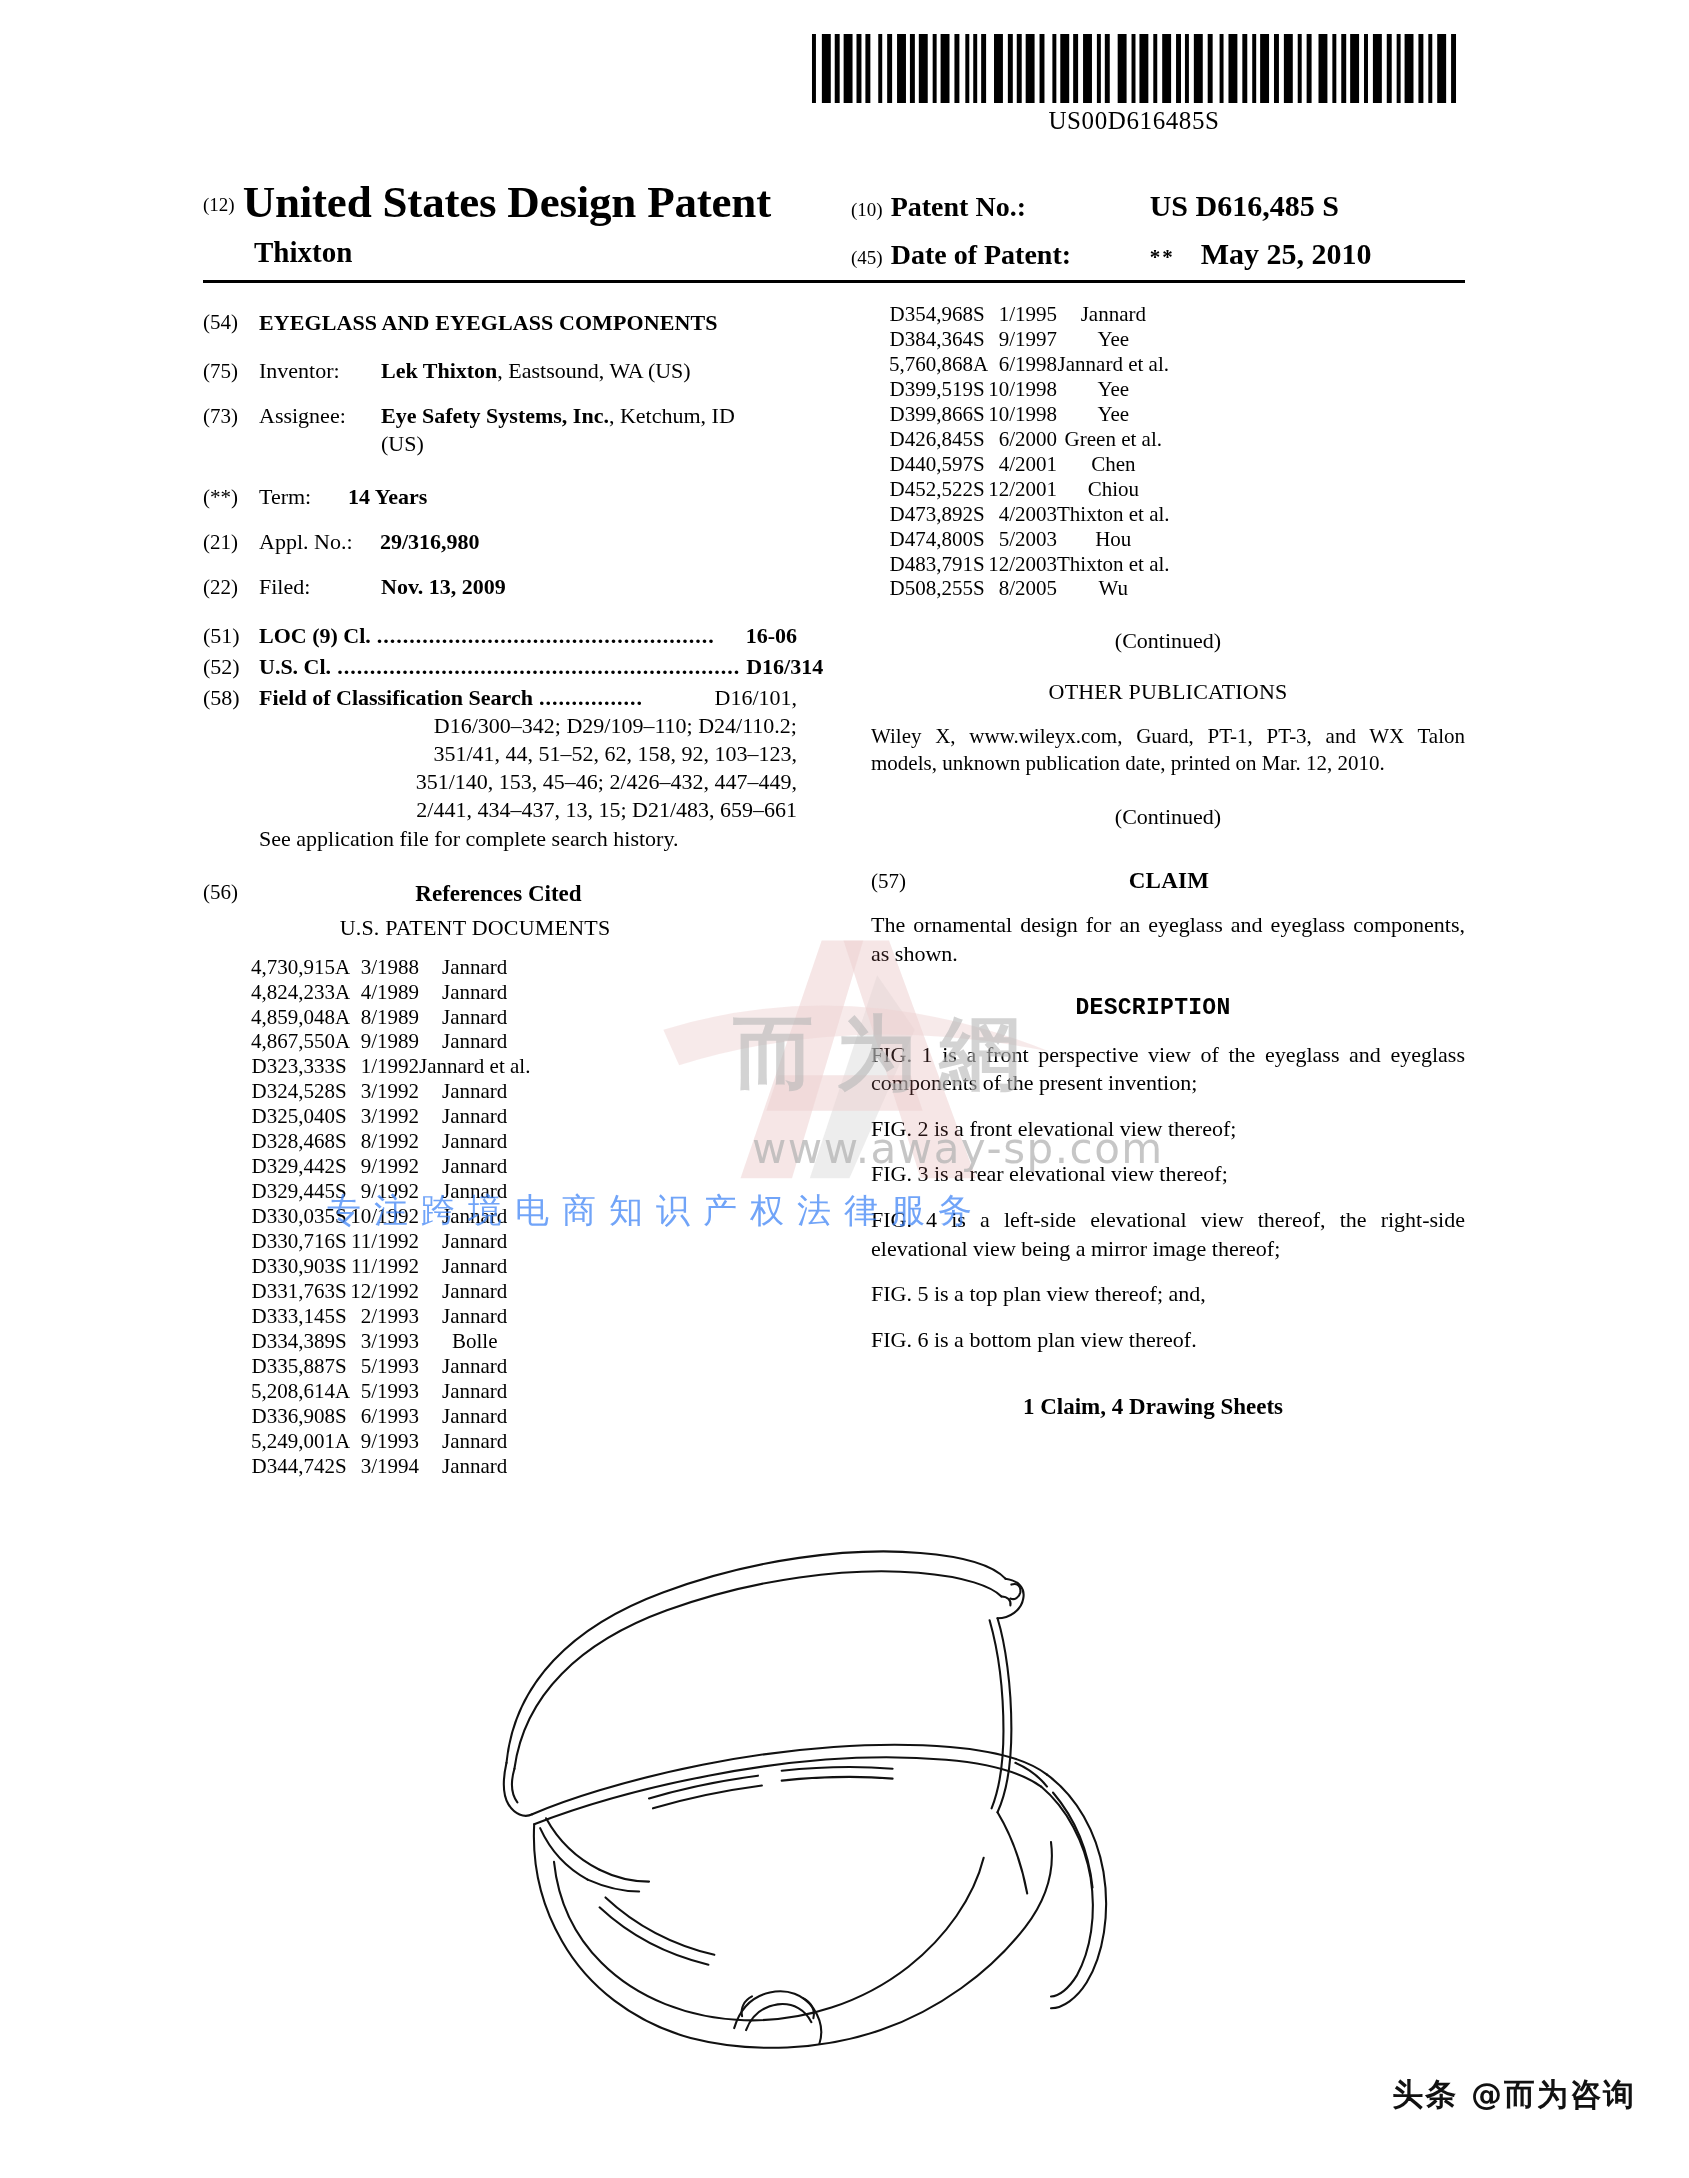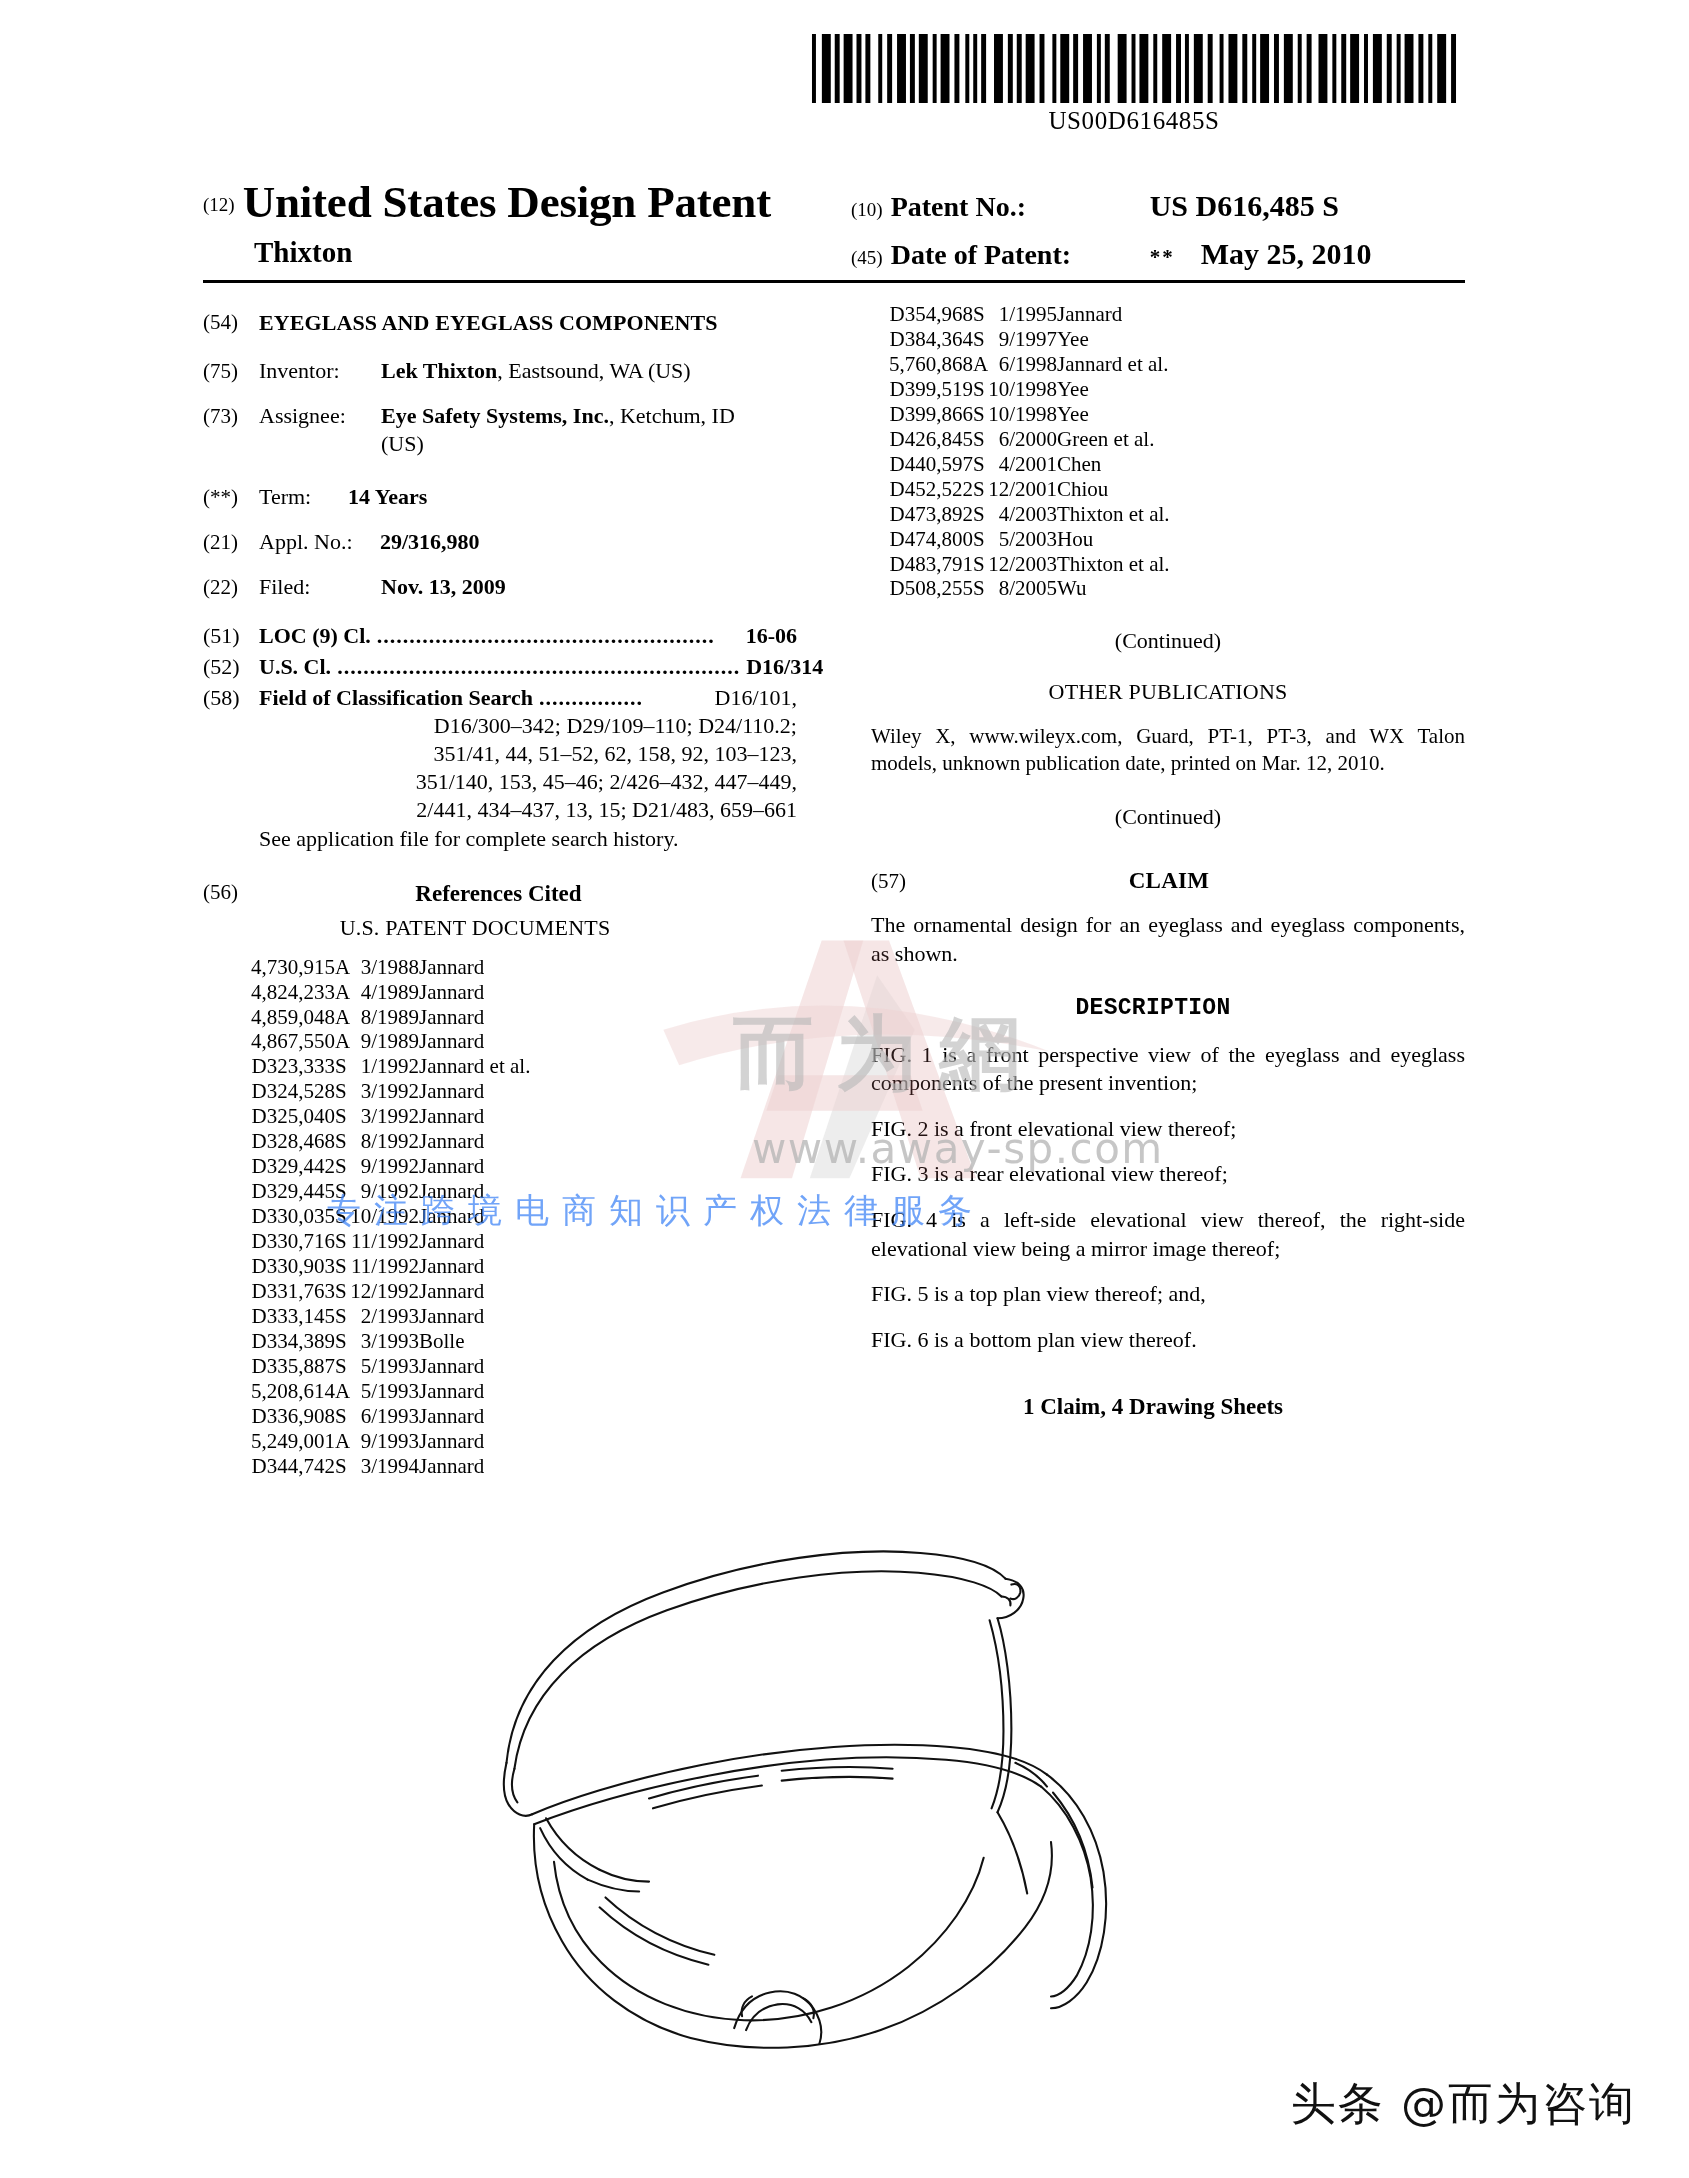--- a/index.html
+++ b/index.html
@@ -223,21 +223,21 @@
     margin-left: 48px;
   }
   table.cites td {
     padding: 0 0 0.5px 0;
     white-space: nowrap;
     line-height: 1.165;
   }
   td.c-num  { text-align: right; padding-right: 9px; }
   td.c-kind { text-align: left;  padding-right: 34px; }
   td.c-date { text-align: right; padding-right: 18px; }
-  td.c-name { text-align: left; }
+  td.c-name { text-align: center; }
 
   table.cites-r { margin-left: 18px; }
 
   .continued {
     text-align: center;
     font-size: 22px;
     margin-top: 26px;
   }
   .otherpub-hdr {
     text-align: center;
@@ -354,22 +354,22 @@
     opacity: 0.72;
     letter-spacing: 13px;
     pointer-events: none;
     white-space: nowrap;
   }
   .footer-wm {
     position: absolute;
     right: 54px;
     top: 2074px;
     font-family: "DejaVu Sans", sans-serif;
-    font-size: 45px;
-    font-weight: normal;
+    font-size: 31px;
+    font-weight: bold;
     color: #111;
     letter-spacing: 2px;
     white-space: nowrap;
   }
 </style>
 </head>
 <body>
 
 <div class="page">
 

